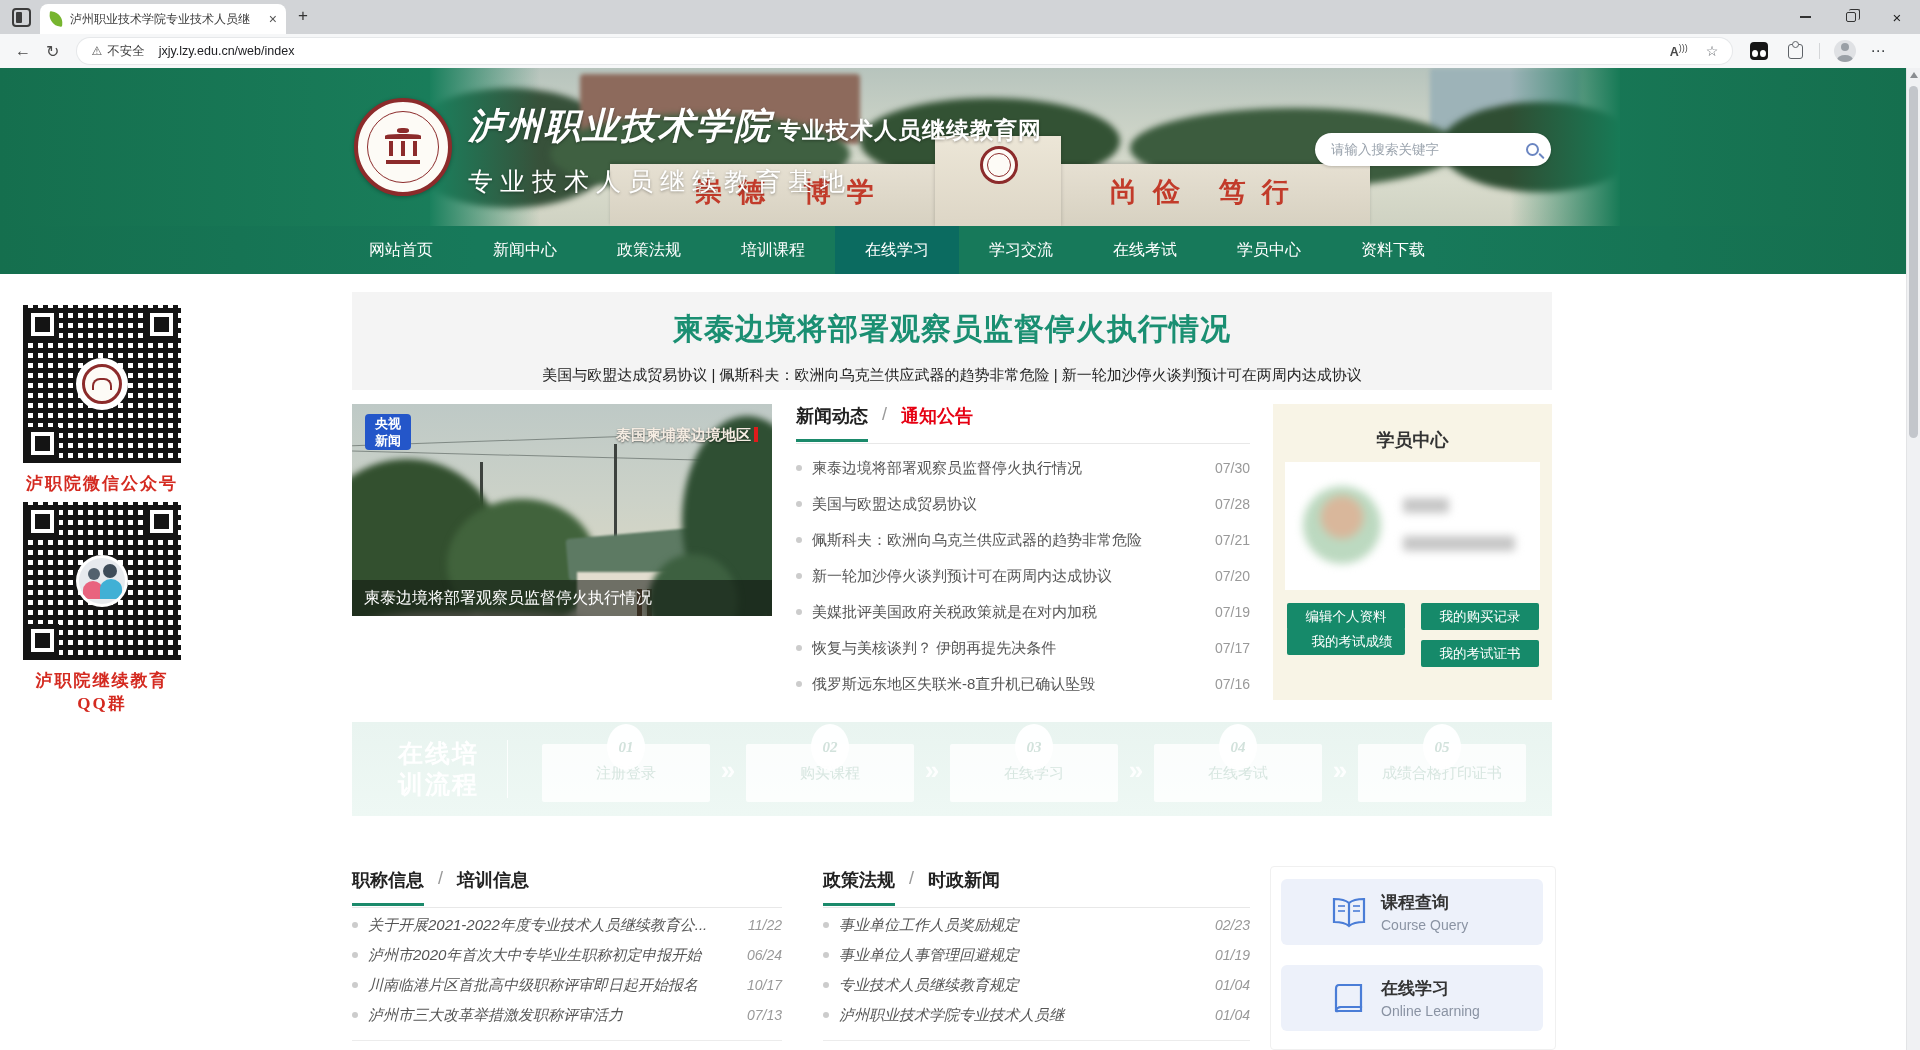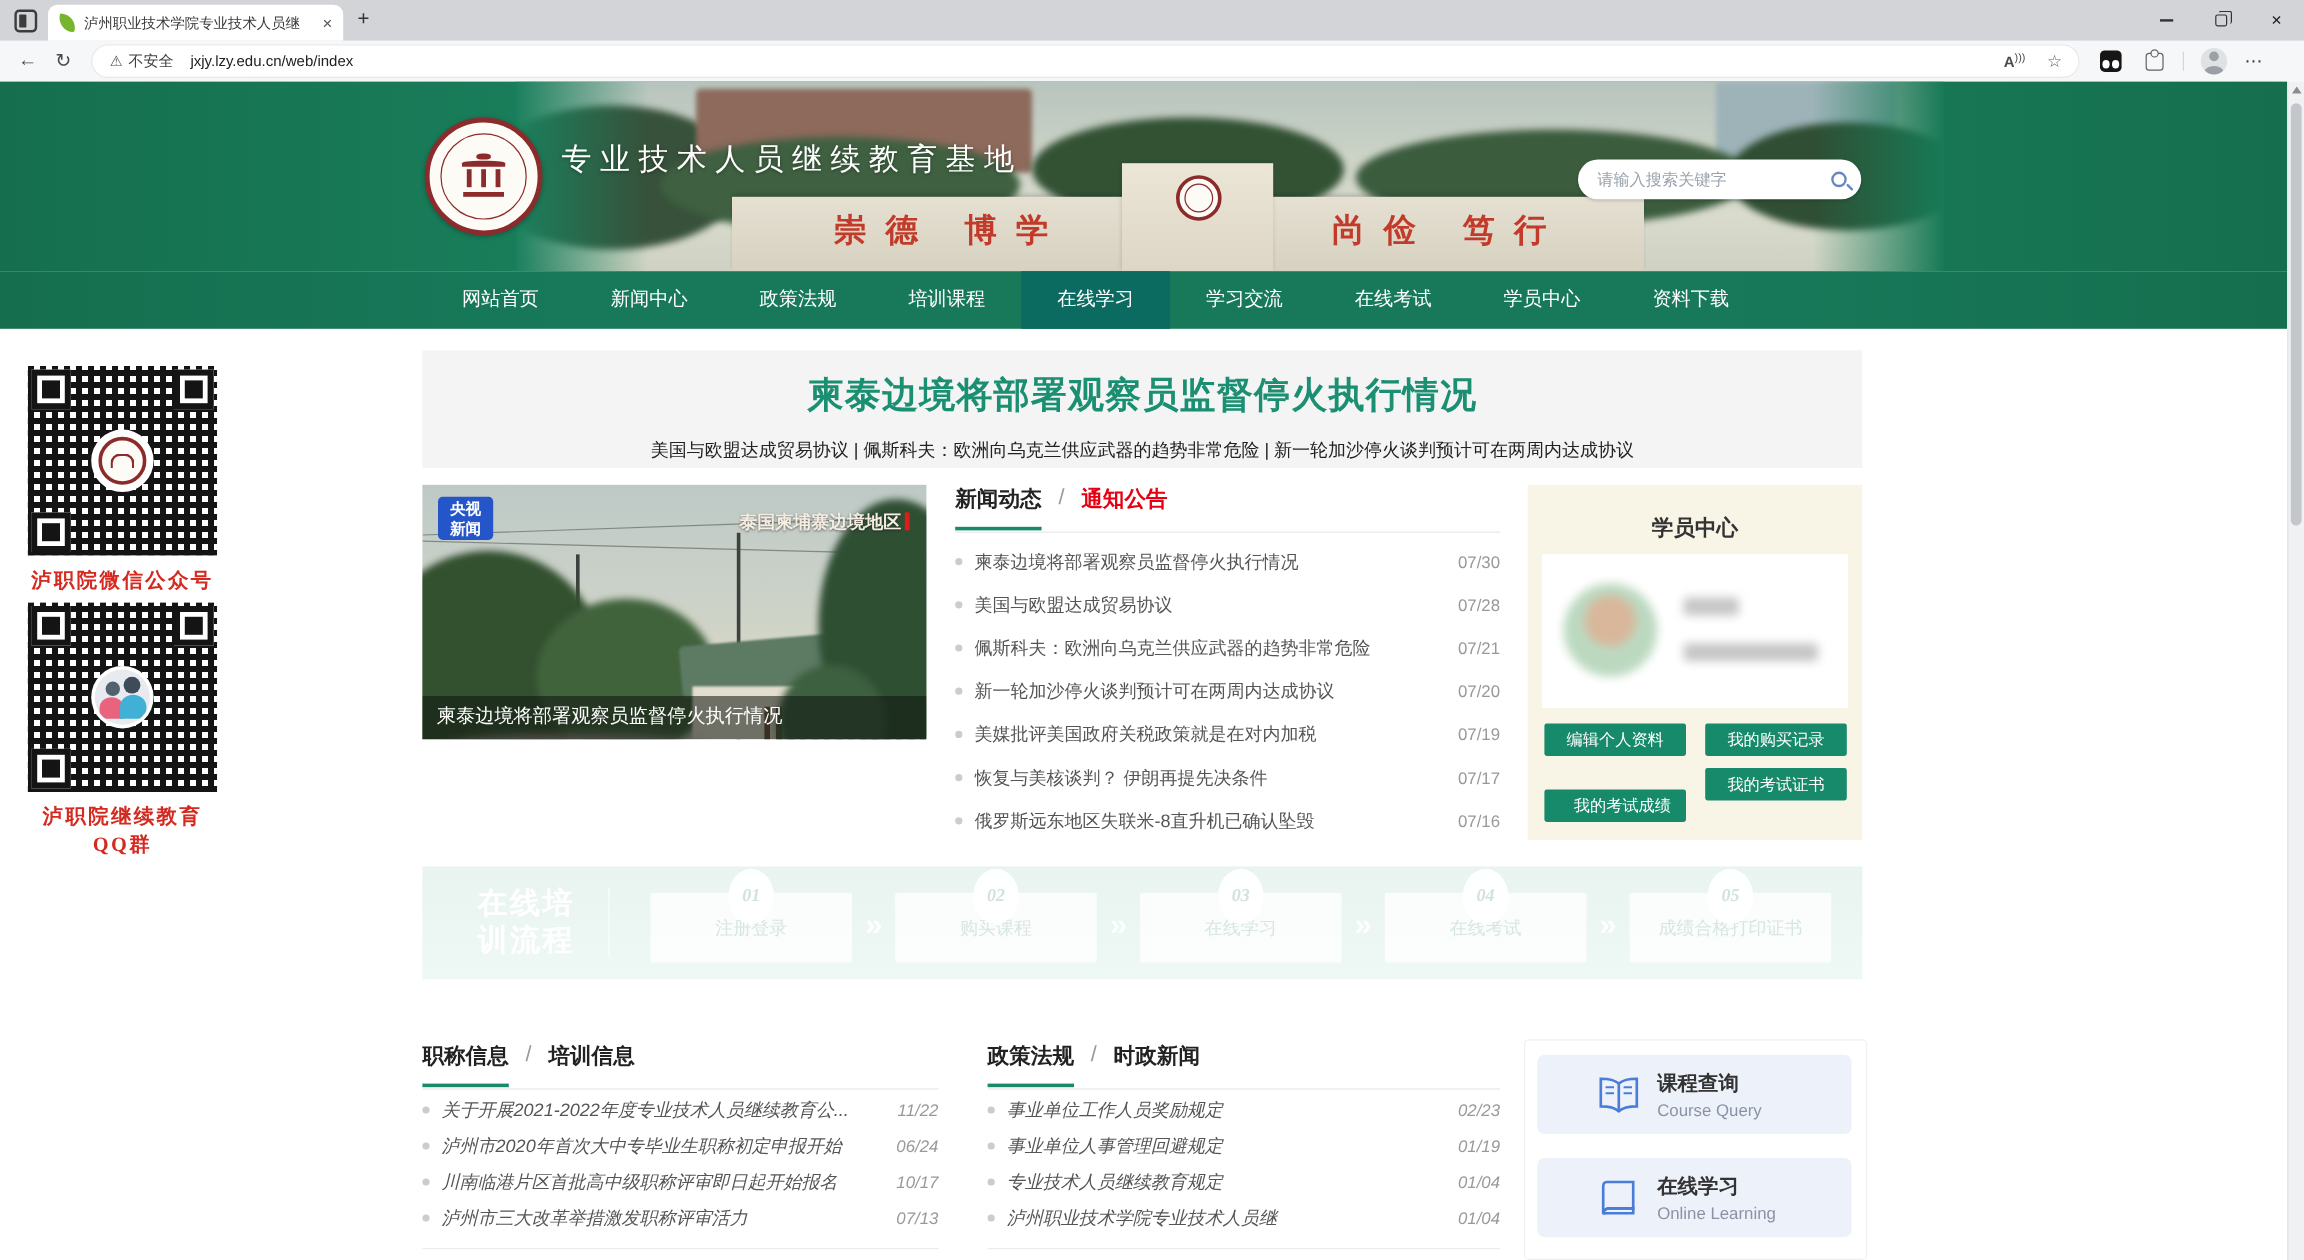--- a/index.html
+++ b/index.html
@@ -77,21 +77,21 @@
   .t-sub{font-size:25px;margin-top:14px;letter-spacing:7px;}
 
   .search{position:absolute;left:1315px;top:65px;width:236px;height:33px;background:#fff;border-radius:17px;display:flex;align-items:center;padding:0 12px 0 16px;box-shadow:0 1px 3px rgba(0,0,0,.2);}
   .search input{border:none;outline:none;flex:1;font-size:13.5px;color:#333;background:transparent;font-family:inherit;}
   .search input::placeholder{color:#9aa3ad;}
   .mag{width:13px;height:13px;border:2px solid #6b86c2;border-radius:50%;position:relative;flex:none;}
   .mag::after{content:"";position:absolute;left:10px;top:10px;width:7px;height:2px;background:#6b86c2;transform:rotate(45deg);border-radius:1px;}
 
   
   .mainnav{position:absolute;left:0;top:226px;width:1906px;height:48px;background:linear-gradient(90deg,#156f4e 0%,#17795a 25%,#17795a 75%,#156f4e 100%);}
-  .mainnav .inner{position:absolute;left:355px;display:flex;height:48px;}
+  .mainnav .inner{position:absolute;left:339px;display:flex;height:48px;}
   .nav-item{padding:0 30px;line-height:48px;font-size:16px;color:#fff;cursor:pointer;white-space:nowrap;}
   .nav-item.active{background:#0b6b60;}
 
   
   .qr-block{position:absolute;width:160px;text-align:center;}
   .qr-wechat{left:22px;top:305px;} .qr-qq{left:22px;top:502px;}
   .qr{width:158px;height:158px;margin:0 auto;position:relative;background:#fff;background-image:repeating-linear-gradient(0deg,#141414 0 5px,transparent 5px 10px),repeating-linear-gradient(90deg,#141414 0 5px,#fff 5px 10px);outline:4px solid #fff;}
   .fp{position:absolute;width:33px;height:33px;border:5px solid #141414;background:#fff;}
   .fp::after{content:"";position:absolute;inset:4px;background:#141414;}
   .fp-tl{left:3px;top:3px;} .fp-tr{right:3px;top:3px;} .fp-bl{left:3px;bottom:3px;}
@@ -142,21 +142,21 @@
   
   .student{position:absolute;left:1273px;top:404px;width:279px;height:296px;background:#f8f4e6;}
   .student-title{text-align:center;font-size:18px;font-weight:bold;color:#333;padding-top:24px;}
   .stu-card{position:absolute;left:12px;top:58px;width:255px;height:128px;background:#fff;}
   .stu-avatar{position:absolute;left:18px;top:24px;width:78px;height:78px;border-radius:50%;background:radial-gradient(circle at 50% 40%,#d9b79b 0 34%,#bcd9c0 36%);filter:blur(4px);}
   .stu-line{position:absolute;background:#c6c6c6;filter:blur(4px);border-radius:3px;}
   .stu-line1{left:118px;top:36px;width:46px;height:15px;}
   .stu-line2{left:118px;top:74px;width:112px;height:15px;}
   .stu-btn{position:absolute;width:118px;height:27px;background:#168a6a;color:#fff;font-size:13.5px;text-align:center;line-height:27px;border-radius:2px;cursor:pointer;}
   .sb1{left:14px;top:199px;} .sb2{left:148px;top:199px;}
-  .sb3{left:14px;top:254px;padding-left:12px;} .sb4{left:148px;top:236px;}
+  .sb3{left:14px;top:224px;padding-left:12px;} .sb4{left:148px;top:236px;}
 
   
   .flow{position:absolute;left:352px;top:722px;width:1200px;height:94px;background:linear-gradient(180deg,#e9f4f0,#eef8f4);display:flex;align-items:center;}
   .flow-label{margin-left:46px;color:#fff;font-size:25px;font-weight:bold;line-height:31px;letter-spacing:2px;font-family:"Liberation Serif","DejaVu Serif",serif;}
   .flow-div{width:1px;height:58px;background:rgba(255,255,255,.85);margin:0 0 0 28px;}
   .flow-steps{flex:1;display:flex;align-items:center;justify-content:space-between;padding:0 26px 0 34px;margin-top:8px;}
   .flow-step{position:relative;width:168px;height:58px;background:rgba(255,255,255,.8);border-radius:2px;display:flex;align-items:center;justify-content:center;font-size:15px;color:#d7e6e0;}
   .step-num{position:absolute;left:50%;top:-20px;transform:translateX(-50%);width:38px;height:46px;background:rgba(255,255,255,.95);border-radius:50%;text-align:center;line-height:46px;font-size:15px;font-style:italic;font-weight:bold;color:#d2e2dc;font-family:"Liberation Serif","DejaVu Serif",serif;}
   .flow-arrow{color:rgba(255,255,255,.9);font-size:26px;font-weight:bold;margin-top:-6px;}
 
@@ -240,20 +240,23 @@
     <div class="seal-pav">
       <div class="pav-top"></div>
       <div class="pav-roof"></div>
       <div class="pav-col pav-c1"></div>
       <div class="pav-col pav-c2"></div>
       <div class="pav-col pav-c3"></div>
       <div class="pav-base"></div>
     </div>
   </div>
   <div class="site-titles">
+    <div>
+      <span class="t-main">泸州职业技术学院</span><span class="t-suffix">专业技术人员继续教育网</span>
+    </div>
     <div class="t-sub">专业技术人员继续教育基地</div>
   </div>
 
   <div class="search">
     <input placeholder="请输入搜索关键字" style="">
     <div class="mag"></div>
   </div>
 </div>
 
 <div class="mainnav">

